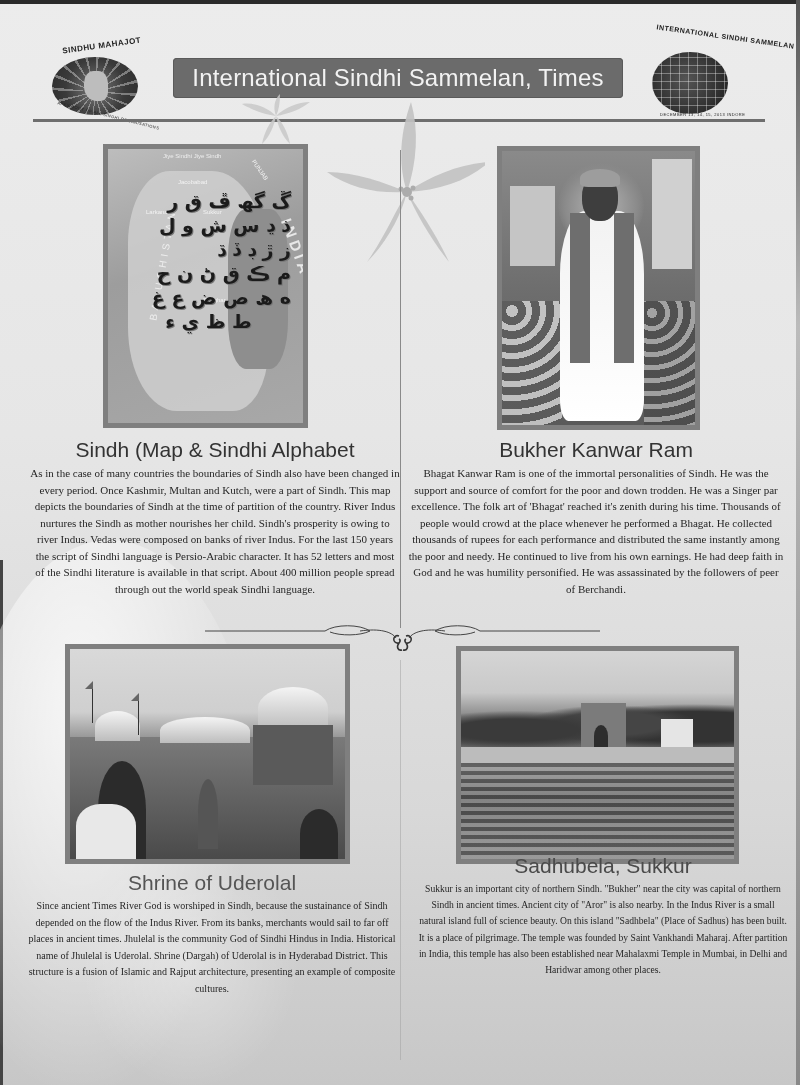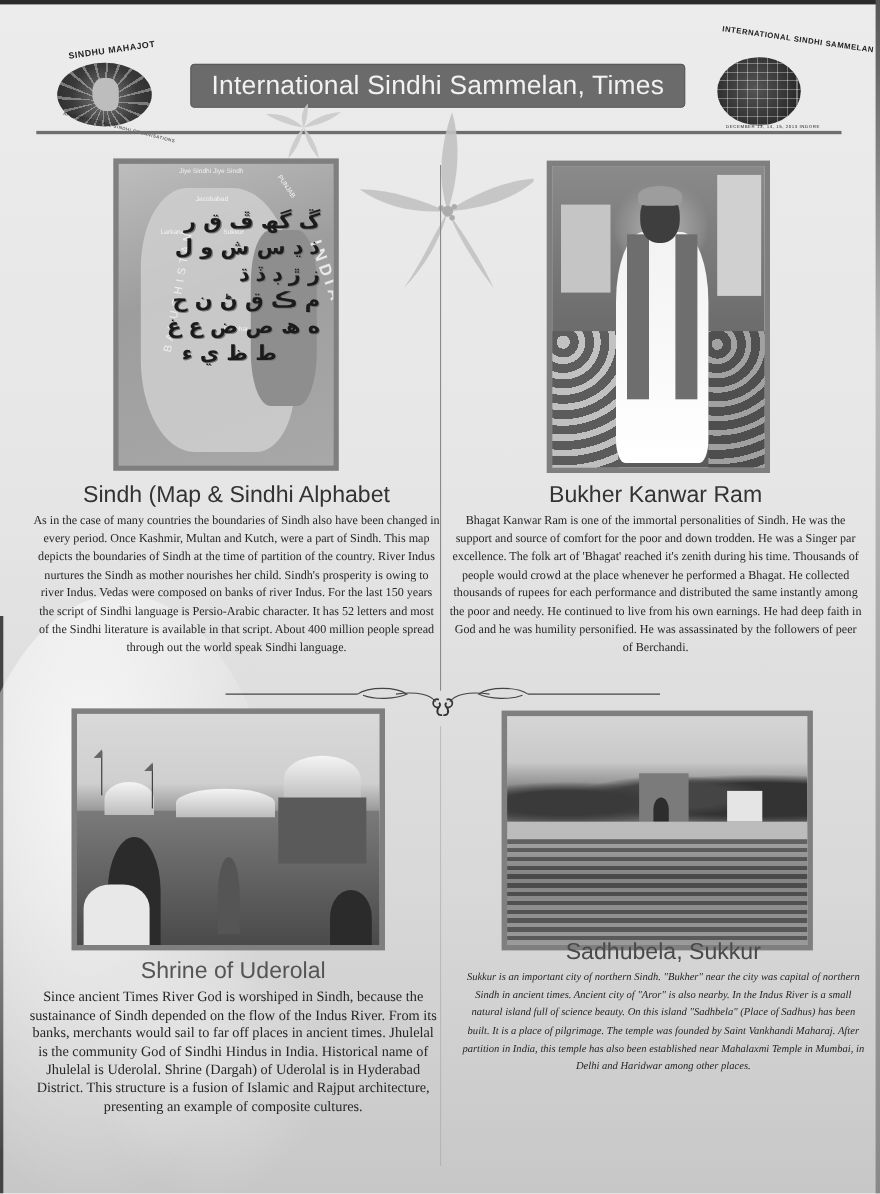--- a/index.html
+++ b/index.html
@@ -99,22 +99,22 @@
   
   .caption { position: absolute; text-align: center; }
   .caption-title { font-family: Liberation Sans, sans-serif; font-size: 21px; color: #333; margin-bottom: 3px; }
   .caption-body { font-family: "Liberation Serif", serif; font-size: 11px; line-height: 16.5px; color: #262626; }
   .cap-map { left: 30px; top: 438px; width: 370px; }
   .cap-bhagat { left: 408px; top: 438px; width: 376px; }
   .cap-shrine { left: 26px; top: 871px; width: 372px; }
   .cap-shrine .caption-title { color: #555; }
   .cap-sukkur { left: 418px; top: 830px; width: 370px; margin-top: 24px; }
   .cap-sukkur .caption-title { color: #4a4a4a; }
-  .cap-sukkur .caption-body { font-size: 9.6px; line-height: 16.2px; font-style: italic; }
-  .cap-shrine .caption-body { font-size: 13px; line-height: 16.6px; }
+  .cap-sukkur .caption-body { font-size: 9.6px; line-height: 16.2px; }
+  .cap-shrine .caption-body { font-size: 10px; line-height: 16.6px; }
 
   .ornament { position: absolute; left: 200px; top: 622px; width: 405px; height: 30px; }
 </style>
 </head>
 <body>
 
 <div class="page-top-edge"></div>
 <div class="page-right-edge"></div>
 <div class="page-left-edge"></div>
 

